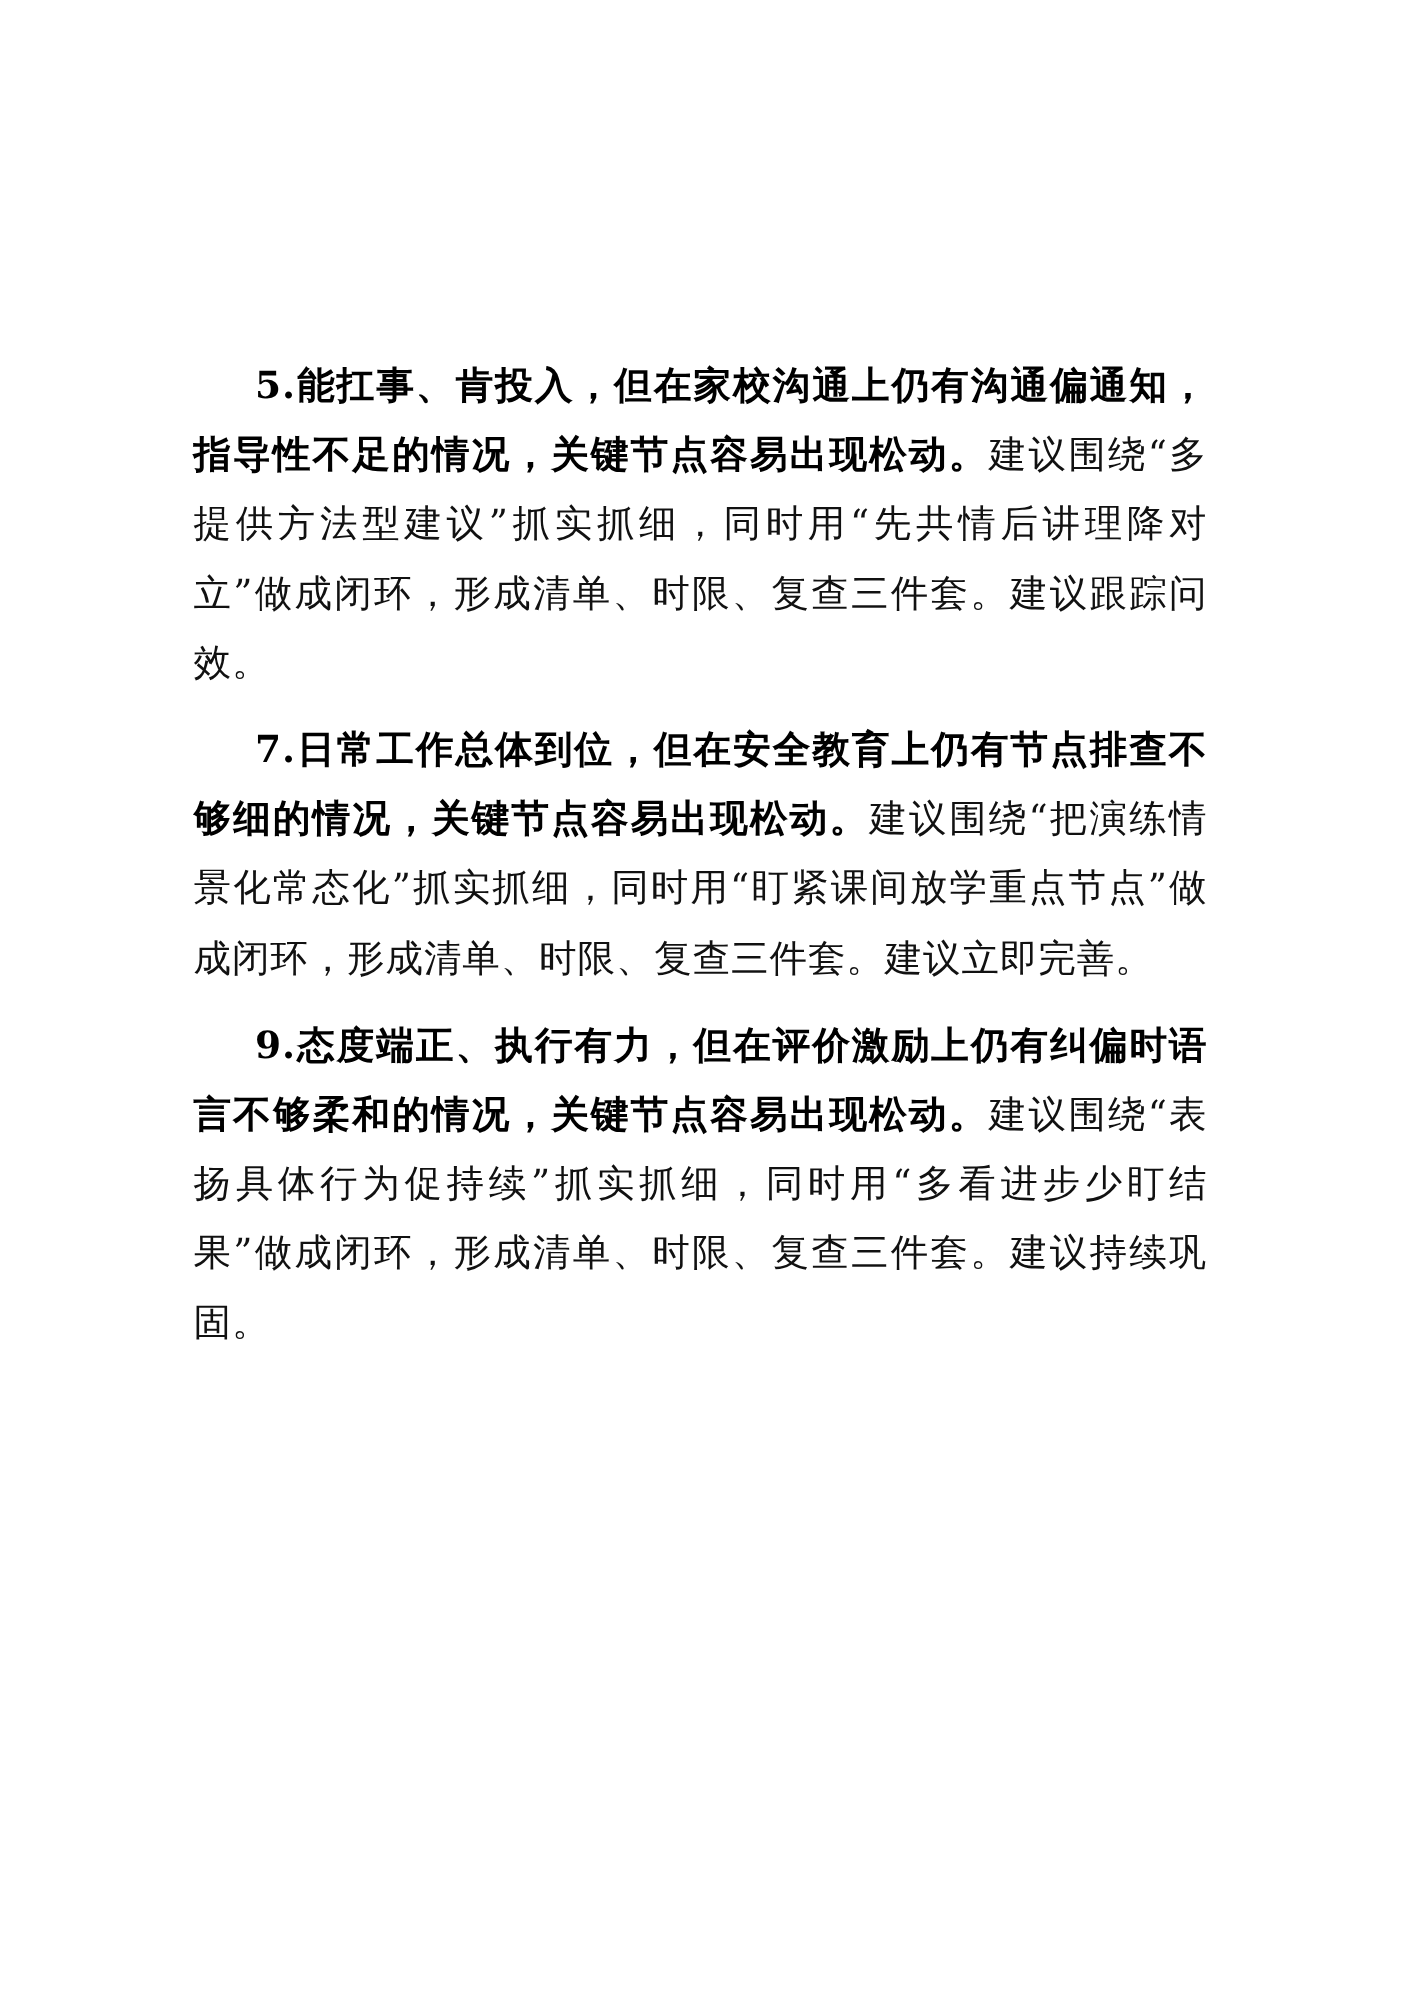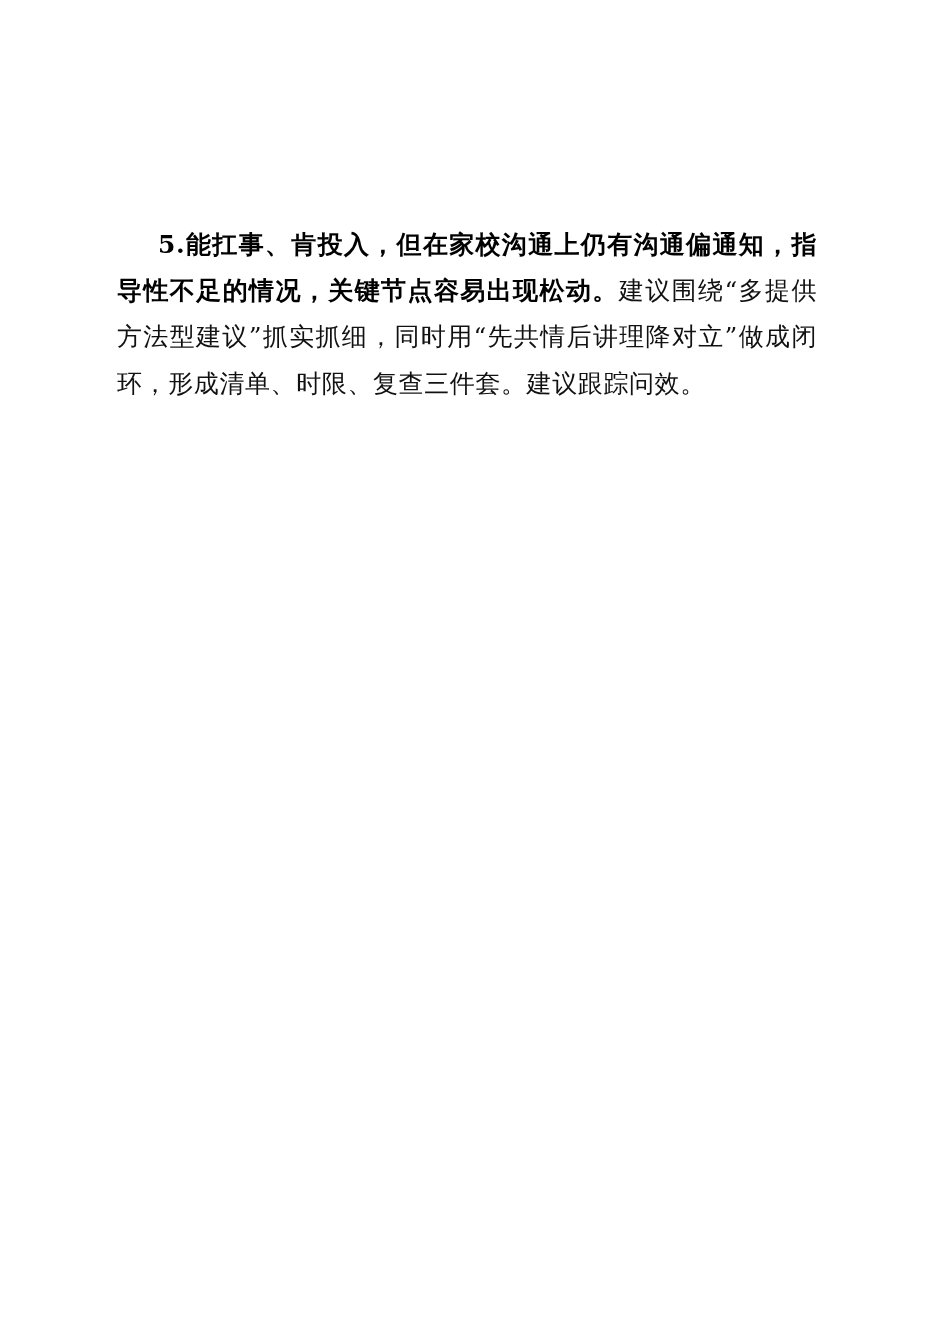--- a/index.html
+++ b/index.html
@@ -9,22 +9,24 @@
     left: 117px;
     top: 222px;
     width: 700px;
     font-family: "DejaVu Serif", "Liberation Serif", serif;
     font-size: 25px;
     line-height: 46.2px;
     color: #000000;
     text-align: justify;
     text-justify: inter-character;
   }
-  .para { margin: 0; text-indent: 41px; letter-spacing: 0.6px; }
+  .para { margin: 12px; text-indent: 41px; letter-spacing: 0.6px; }
   .bold { font-weight: bold; }
   .normal { font-weight: normal; color: #111; }
 </style>
 </head>
 <body>
 
 <div class="page">
   <p class="para"><span class="bold">5.</span><span class="bold">能扛事、肯投入，但在家校沟通上仍有沟通偏通知，指导性不足的情况，关键节点容易出现松动。</span><span class="normal">建议围绕“多提供方法型建议”抓实抓细，同时用“先共情后讲理降对立”做成闭环，形成清单、时限、复查三件套。建议跟踪问效。</span></p>
+  <p class="para"><span class="bold">7.</span><span class="bold">日常工作总体到位，但在安全教育上仍有节点排查不够细的情况，关键节点容易出现松动。</span><span class="normal">建议围绕“把演练情景化常态化”抓实抓细，同时用“盯紧课间放学重点节点”做成闭环，形成清单、时限、复查三件套。建议立即完善。</span></p>
+  <p class="para"><span class="bold">9.</span><span class="bold">态度端正、执行有力，但在评价激励上仍有纠偏时语言不够柔和的情况，关键节点容易出现松动。</span><span class="normal">建议围绕“表扬具体行为促持续”抓实抓细，同时用“多看进步少盯结果”做成闭环，形成清单、时限、复查三件套。建议持续巩固。</span></p>
 </div>
 
 </body></html>

